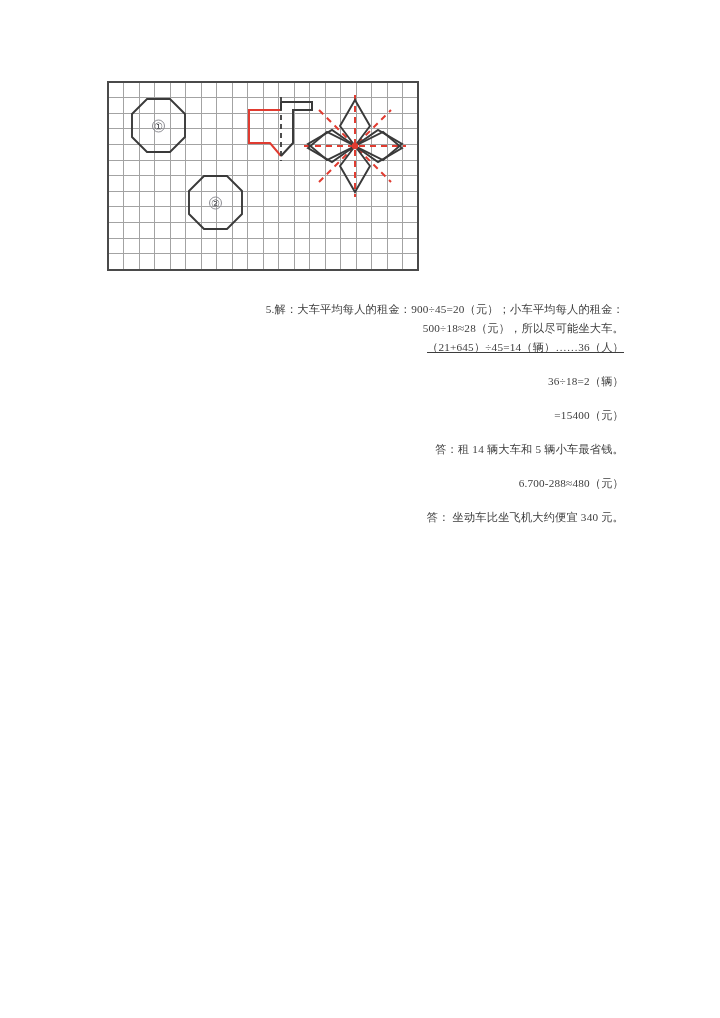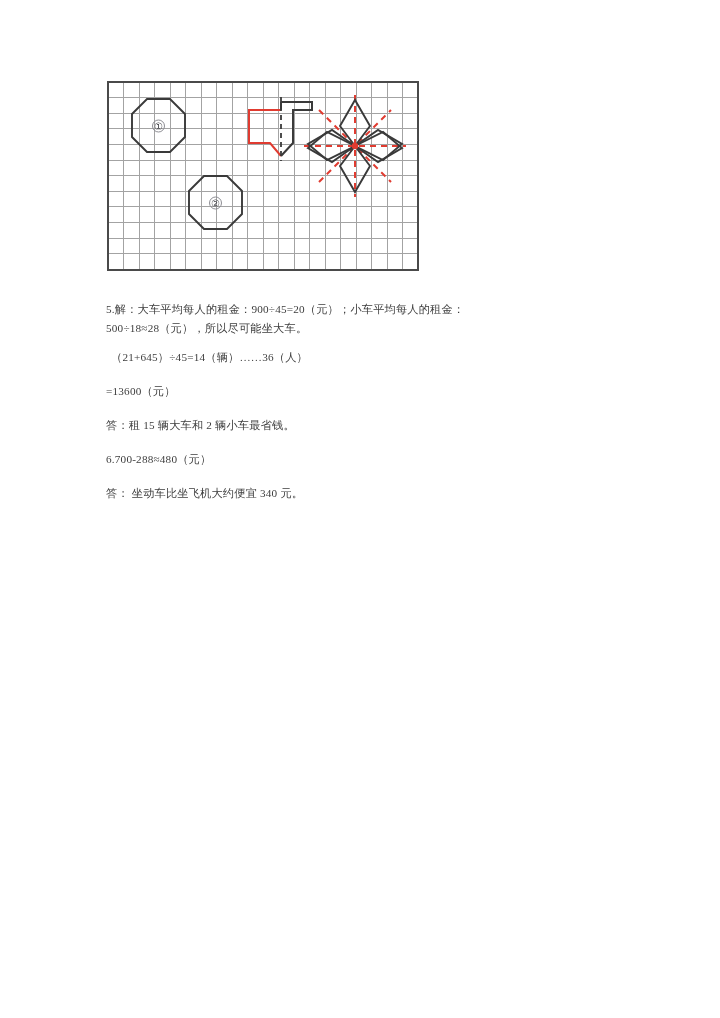--- a/index.html
+++ b/index.html
@@ -32,35 +32,36 @@
     width: 312px;
     height: 190px;
   }
   .figure-block svg {
     display: block;
   }
 
   
   .body-text {
     position: absolute;
-    left: 106px;
+    left: 124px;
     top: 300px;
     width: 500px;
+    text-align: right;
   }
   .para {
     font-size: 11.2px;
     line-height: 19px;
     color: #3d3d3d;
     letter-spacing: 0.2px;
     margin: 0;
     white-space: pre-wrap;
     font-family: "Liberation Serif", "DejaVu Serif", serif;
   }
   .para.p-first   { margin-top: 0px; }
-  .para.gap-lg    { margin-top: 10px; }
+  .para.gap-lg    { margin-top: 0; text-decoration: underline; }
   .para.gap-md    { margin-top: 15px; }
   .para.indent    { text-indent: 0px; padding-left: 5px; }
 </style>
 </head>
 <body>
 
 <div id="page">
 
   <div class="figure-block">
     <svg width="312" height="190" viewBox="0 0 312 190" xmlns="http://www.w3.org/2000/svg">
@@ -156,26 +157,27 @@
     </svg>
   </div>
 
   <div class="body-text">
 
     <p class="para p-first">5.解：大车平均每人的租金：900÷45=20（元）；小车平均每人的租金：
 500÷18≈28（元），所以尽可能坐大车。</p>
 
     <p class="para gap-lg indent">（21+645）÷45=14（辆）……36（人）</p>
 
+    <p class="para gap-md">36÷18=2（辆）</p>
 
 
 
-    <p class="para gap-md">=13600（元）</p>
+    <p class="para gap-md">=15400（元）</p>
 
-    <p class="para gap-md">答：租 15 辆大车和 2 辆小车最省钱。</p>
+    <p class="para gap-md">答：租 14 辆大车和 5 辆小车最省钱。</p>
 
     <p class="para gap-md">6.700-288≈480（元）</p>
 
     <p class="para gap-md">答： 坐动车比坐飞机大约便宜 340 元。</p>
 
   </div>
 
 </div>
 
 </body></html>

